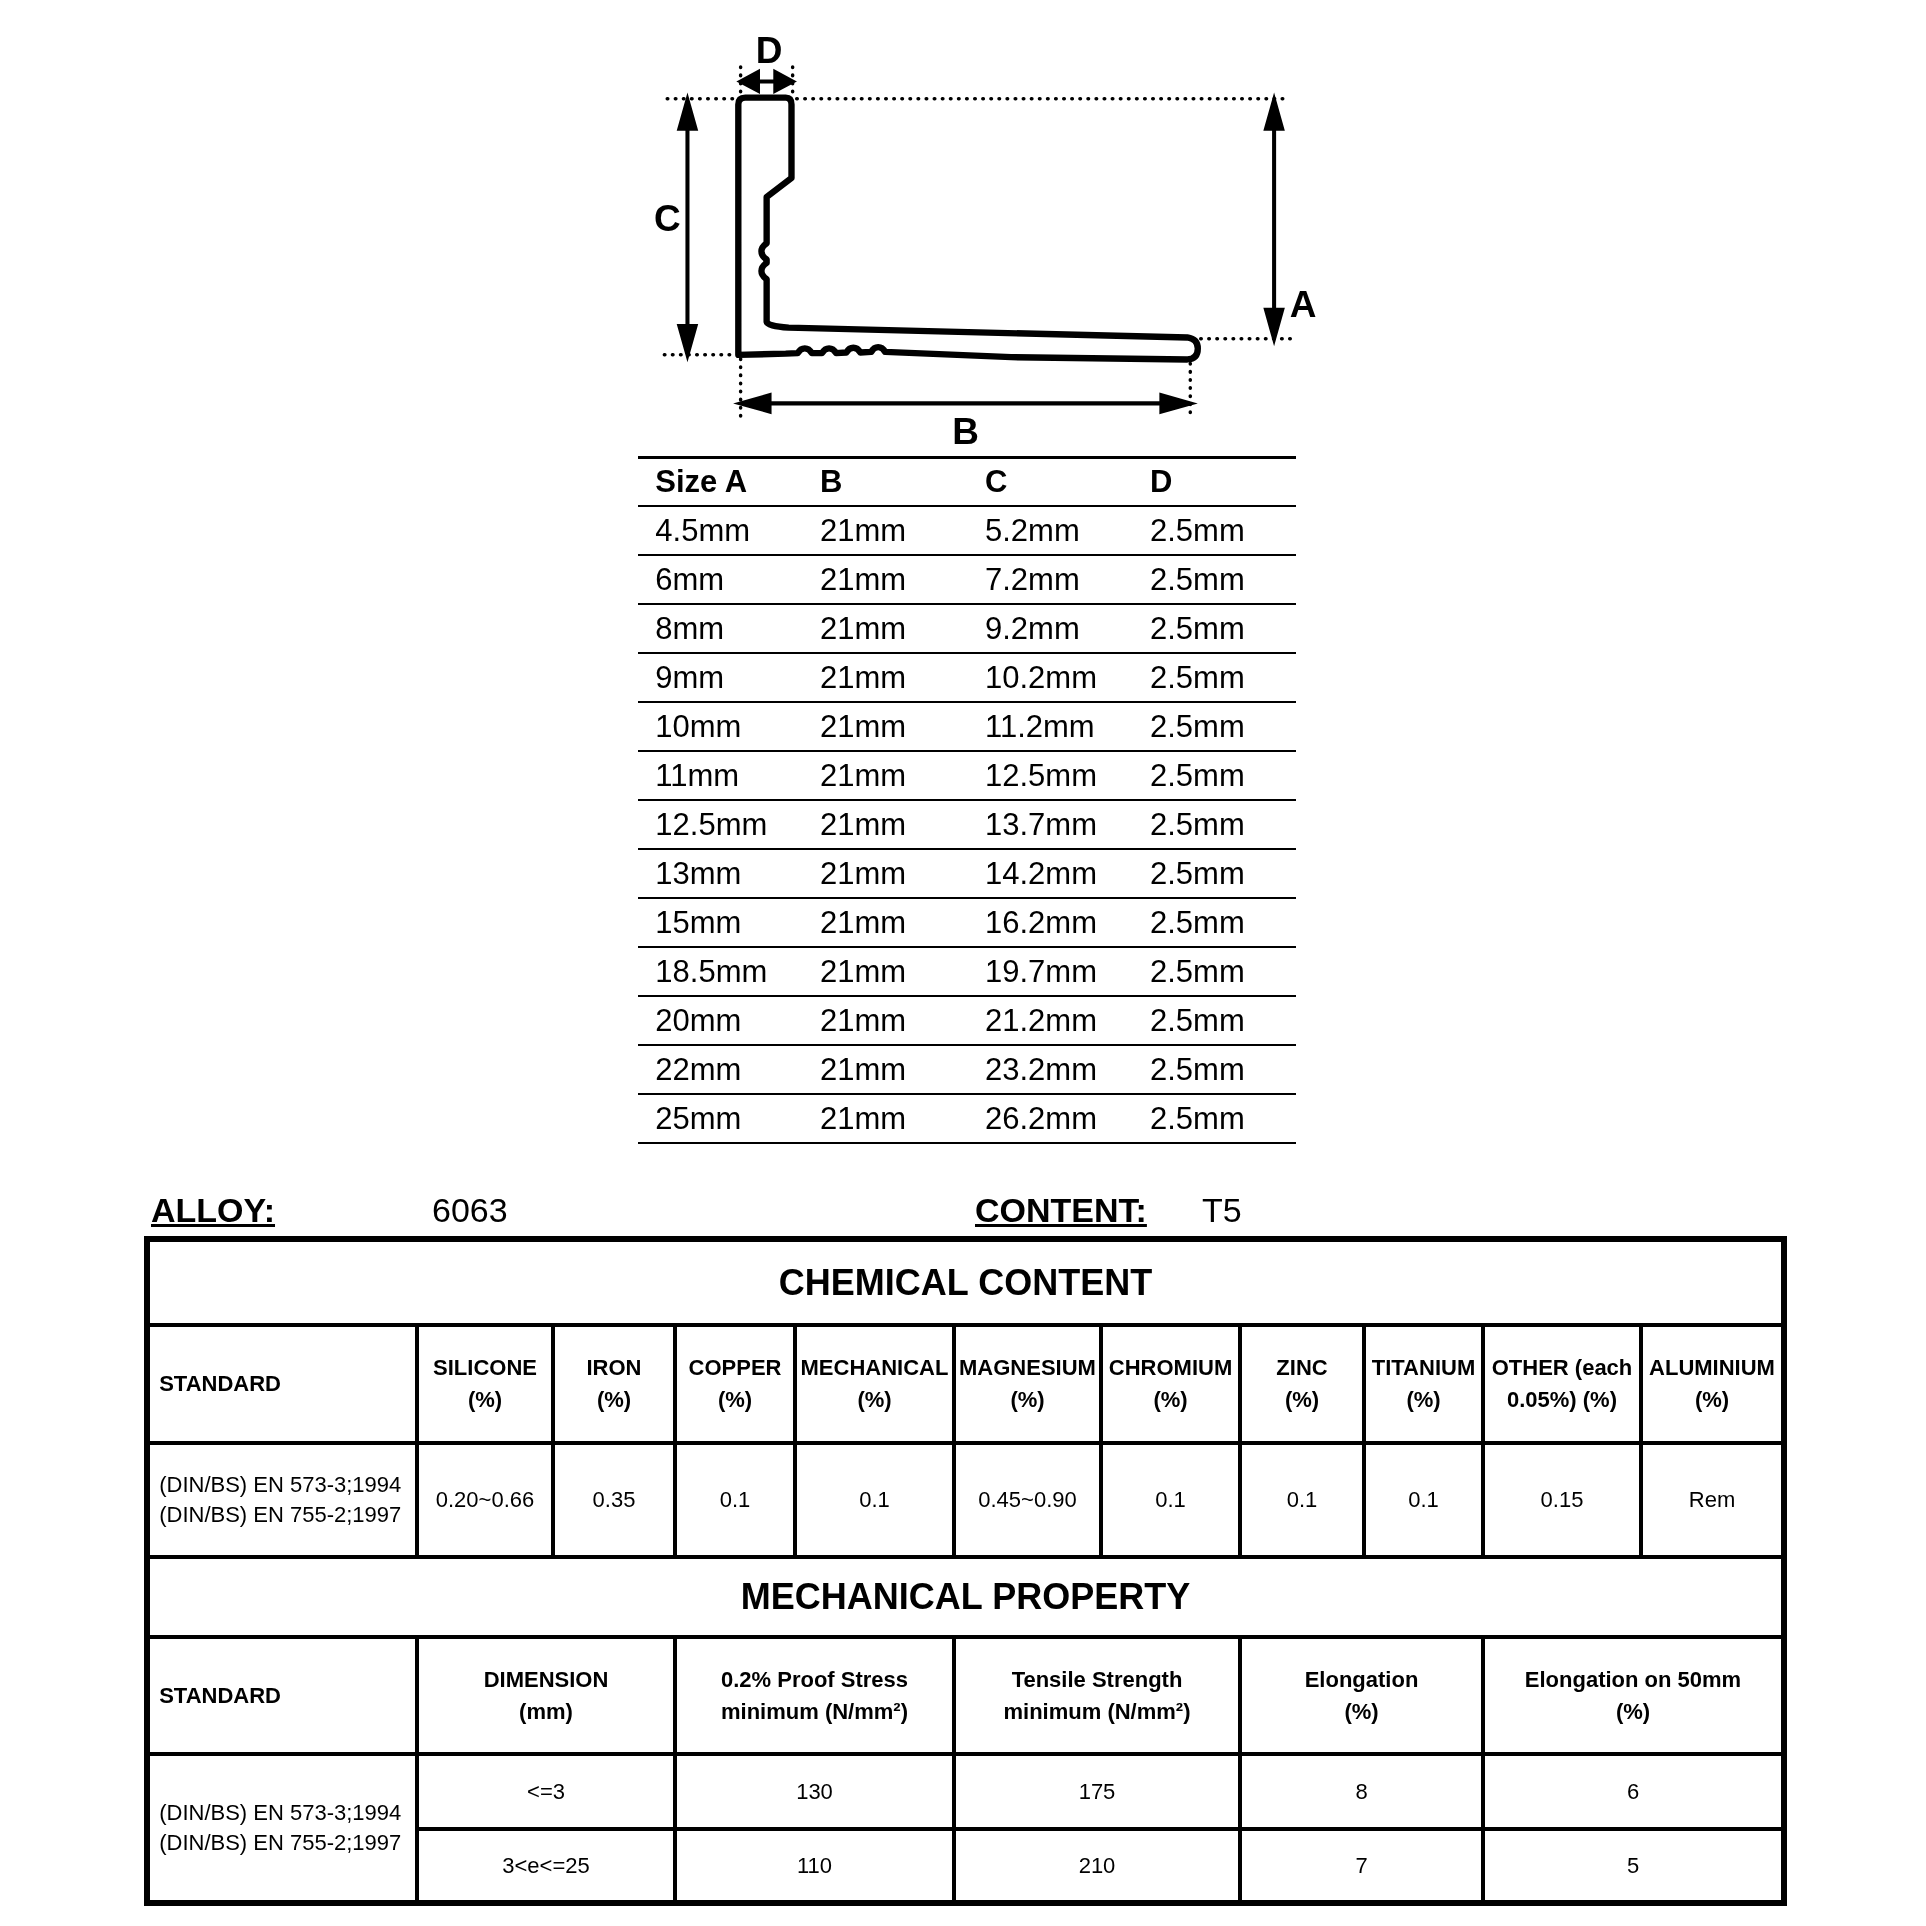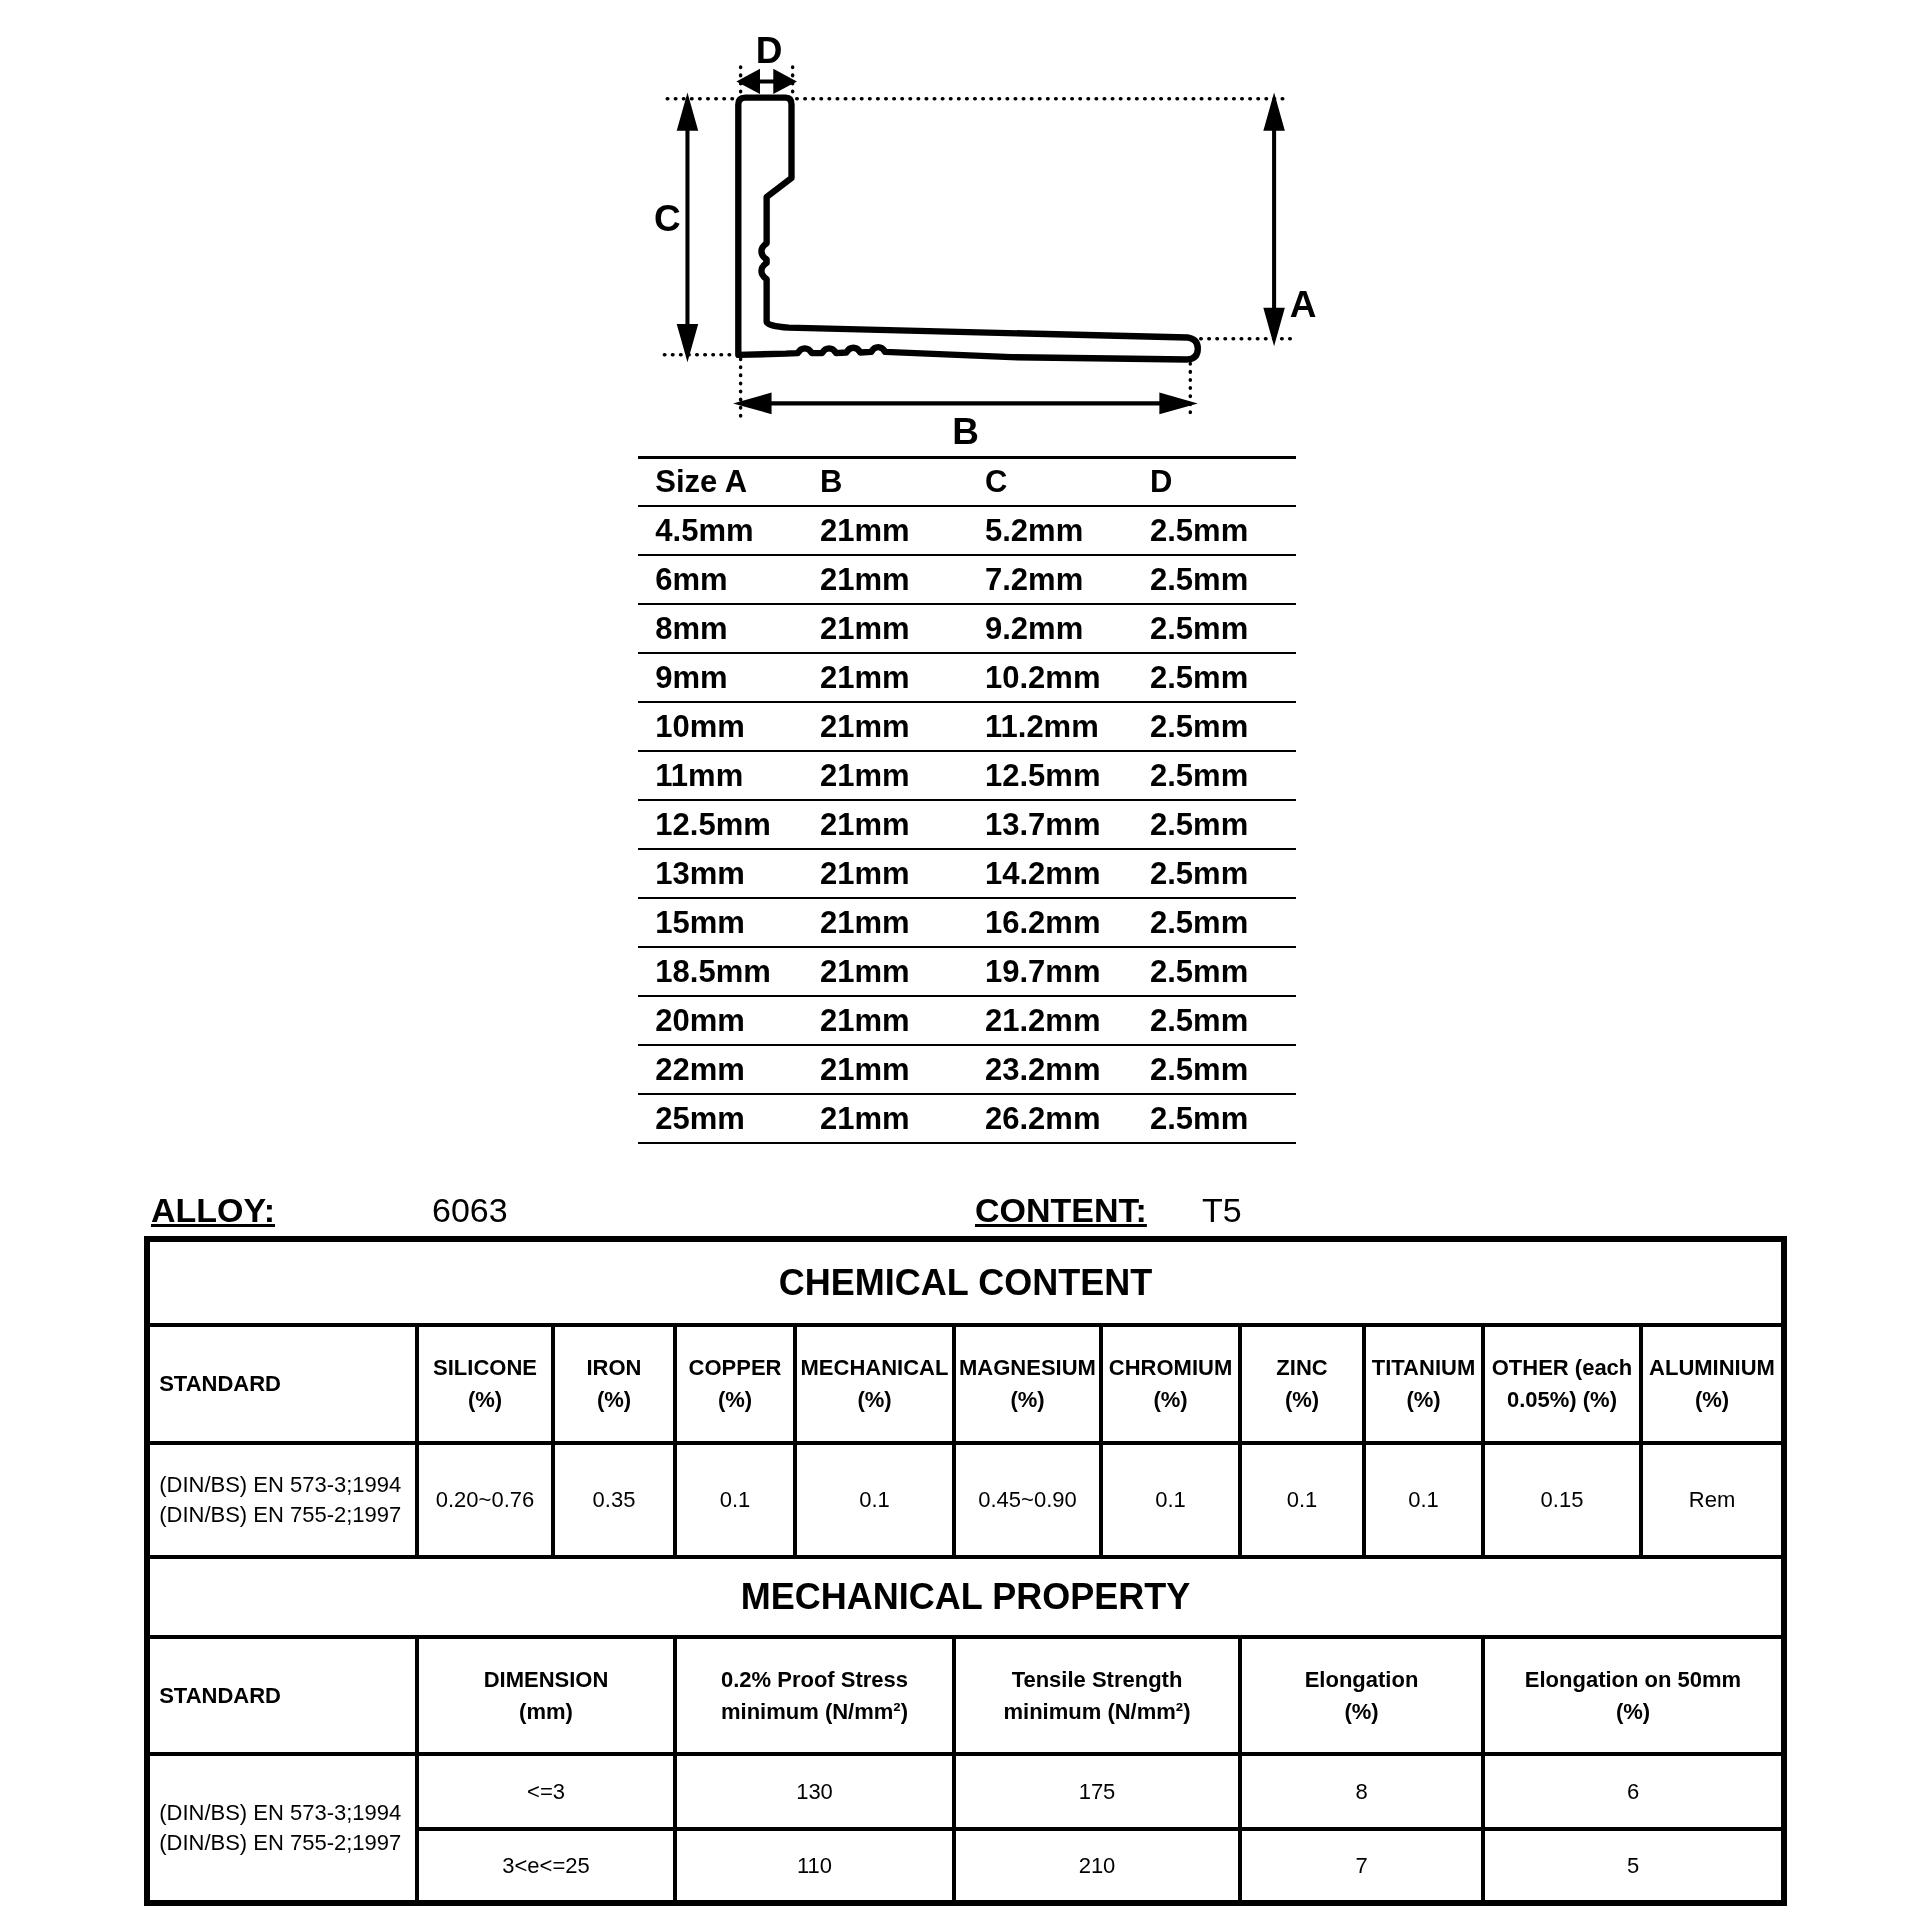--- a/index.html
+++ b/index.html
@@ -14,21 +14,21 @@
   .size-table{
     position:absolute;left:638px;top:456px;width:657px;
     border-collapse:collapse;table-layout:fixed;font-size:31px;
   }
   .size-table th{
     border-top:3.5px solid #000;border-bottom:2.9px solid #000;
     height:46px;text-align:left;font-weight:bold;padding:0;
   }
   .size-table td{
     border-bottom:2.9px solid #000;height:47px;text-align:left;
-    font-weight:bold;padding:0;
+    font-weight:normal;padding:0;
   }
   .size-table th.c1,.size-table td.c1{padding-left:17.3px;}
   
   .alloy-line{position:absolute;top:1191px;left:0;width:1926px;height:40px;font-size:34px;}
   .alloy-line span{position:absolute;white-space:nowrap;}
   .lbl-bold{font-weight:bold;text-decoration:underline;}
   #alloy-label{left:151px;}
   #alloy-value{left:432px;}
   #temper-label{left:975px;}
   #temper-value{left:1202px;}
@@ -287,21 +287,21 @@
       <span>ALUMINIUM</span>
       <span>(%)</span>
     </th>
   </tr>
 
   <tr>
     <td class="chem-data left-cell std-lines">
       <span>(DIN/BS) EN 573-3;1994</span>
       <span>(DIN/BS) EN 755-2;1997</span>
     </td>
-    <td class="chem-data">0.20~0.76</td>
+    <td class="chem-data">0.20~0.66</td>
     <td class="chem-data">0.35</td>
     <td class="chem-data">0.1</td>
     <td class="chem-data">0.1</td>
     <td class="chem-data">0.45~0.90</td>
     <td class="chem-data">0.1</td>
     <td class="chem-data">0.1</td>
     <td class="chem-data">0.1</td>
     <td class="chem-data">0.15</td>
     <td class="chem-data">Rem</td>
   </tr>

